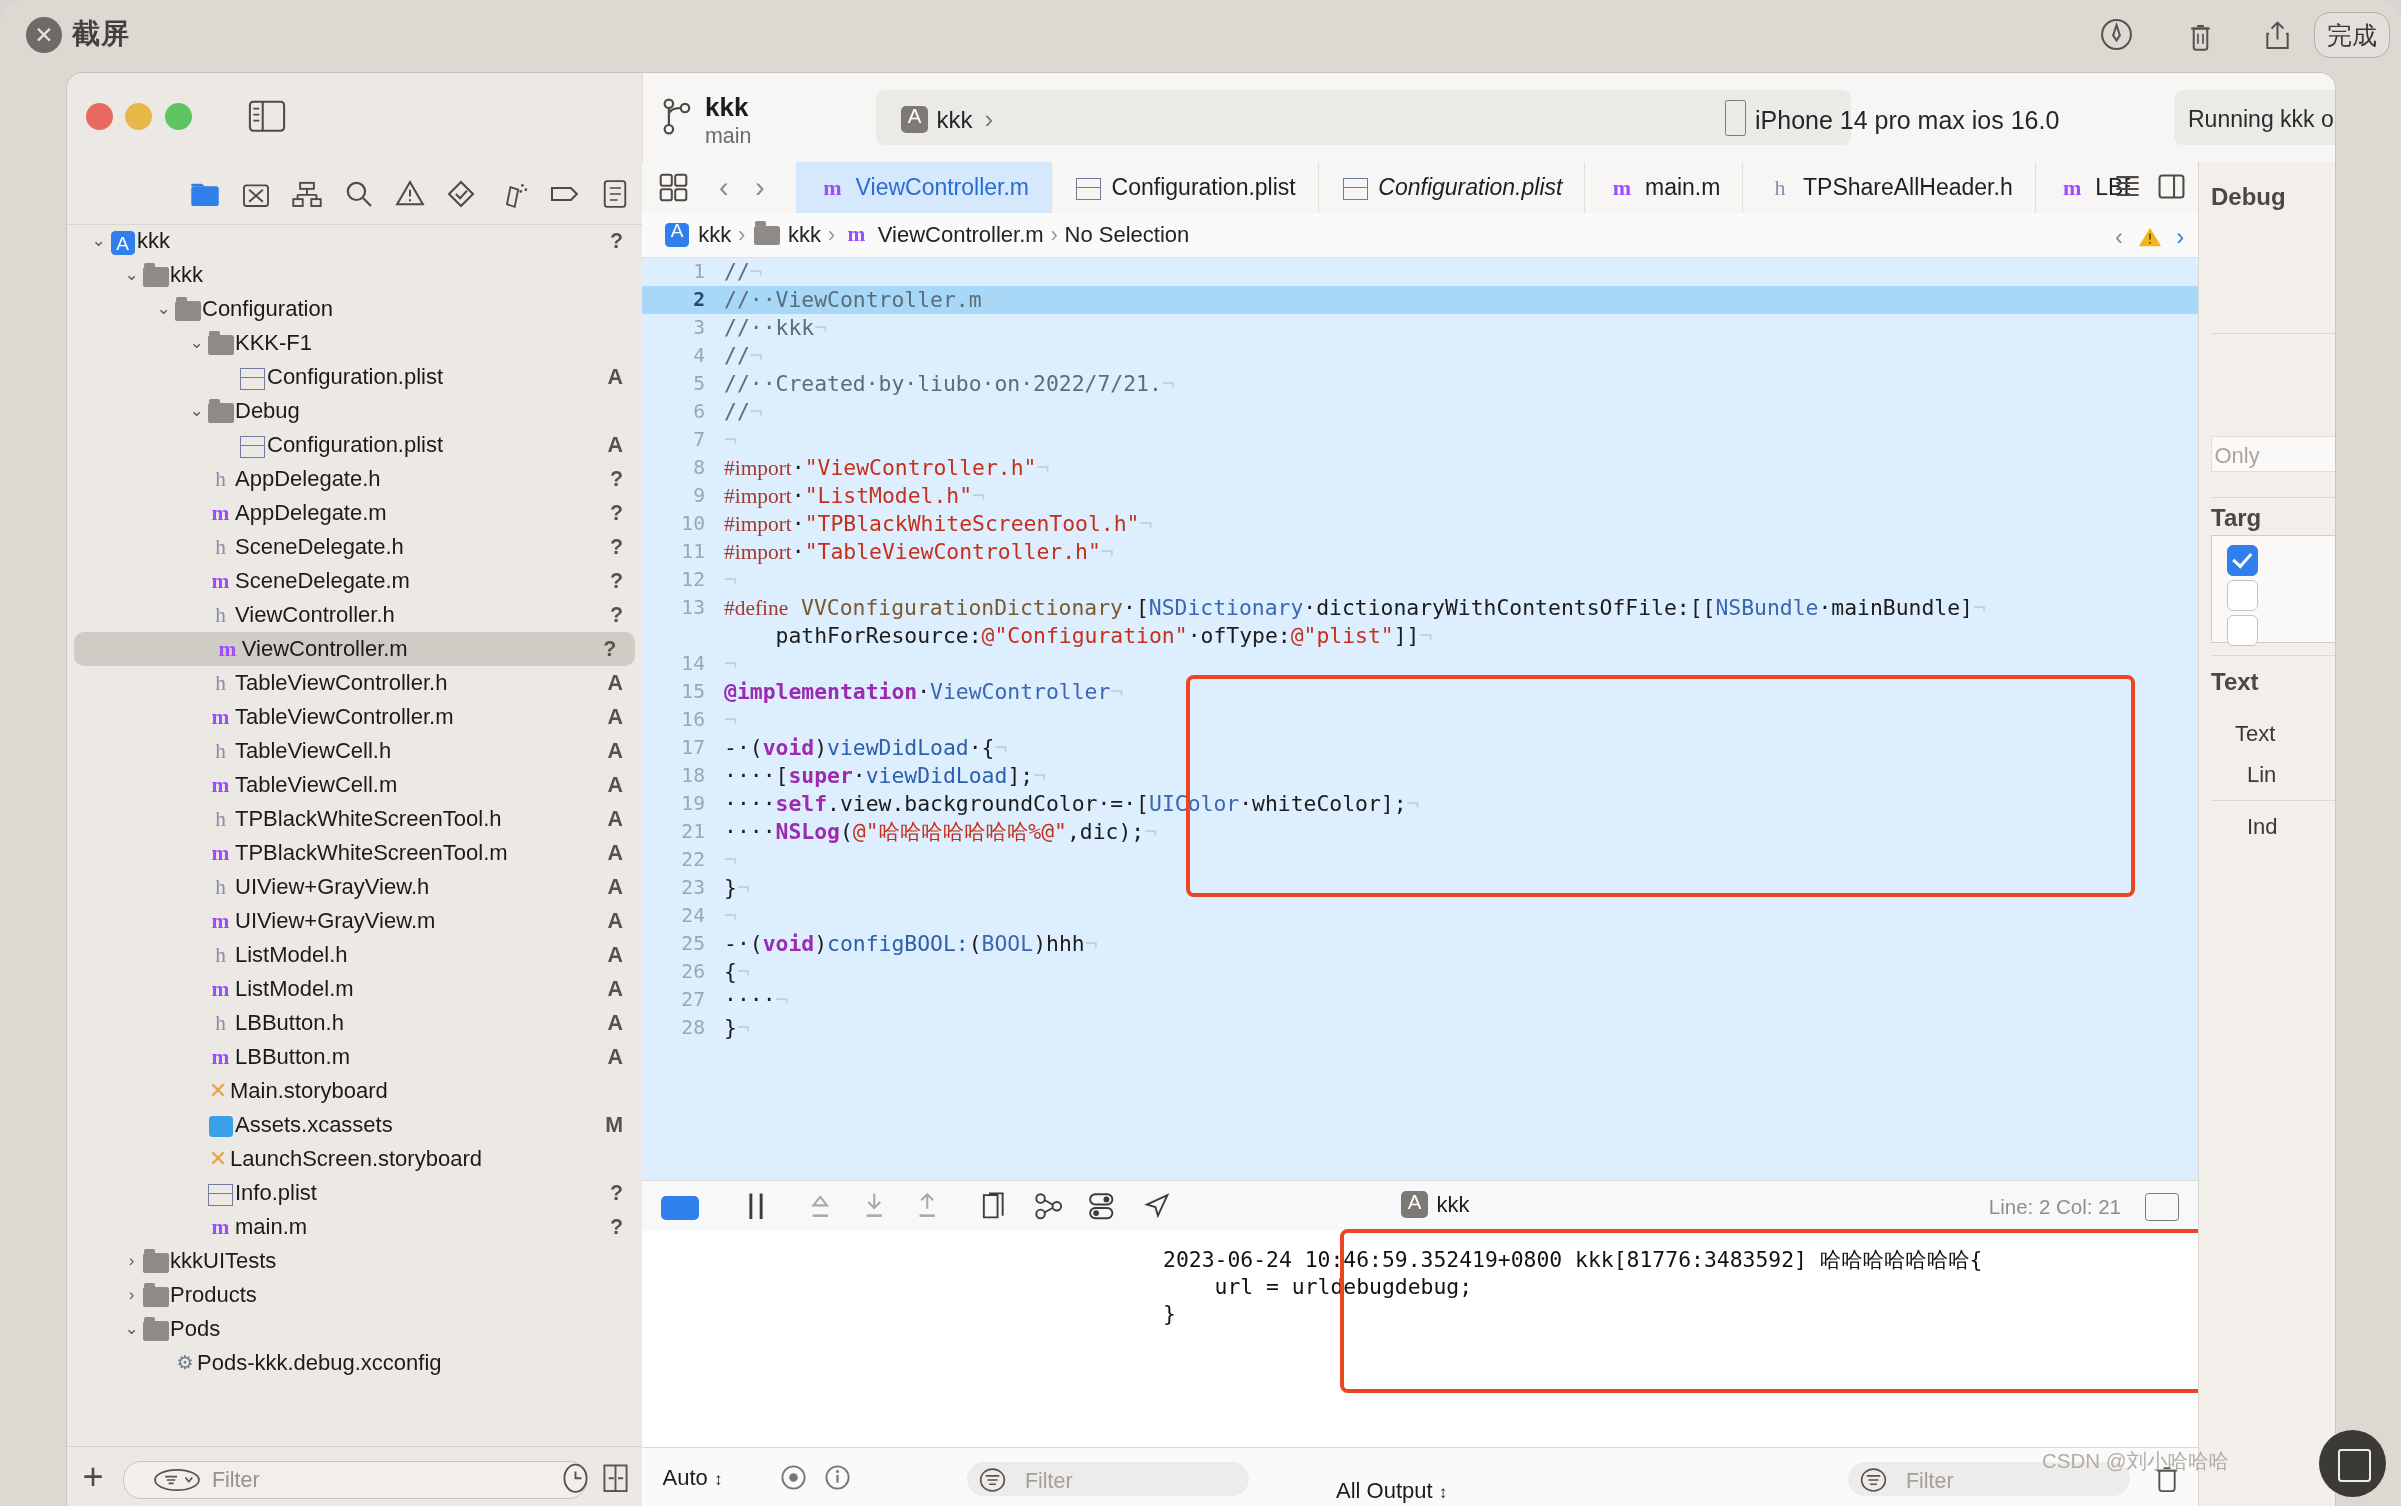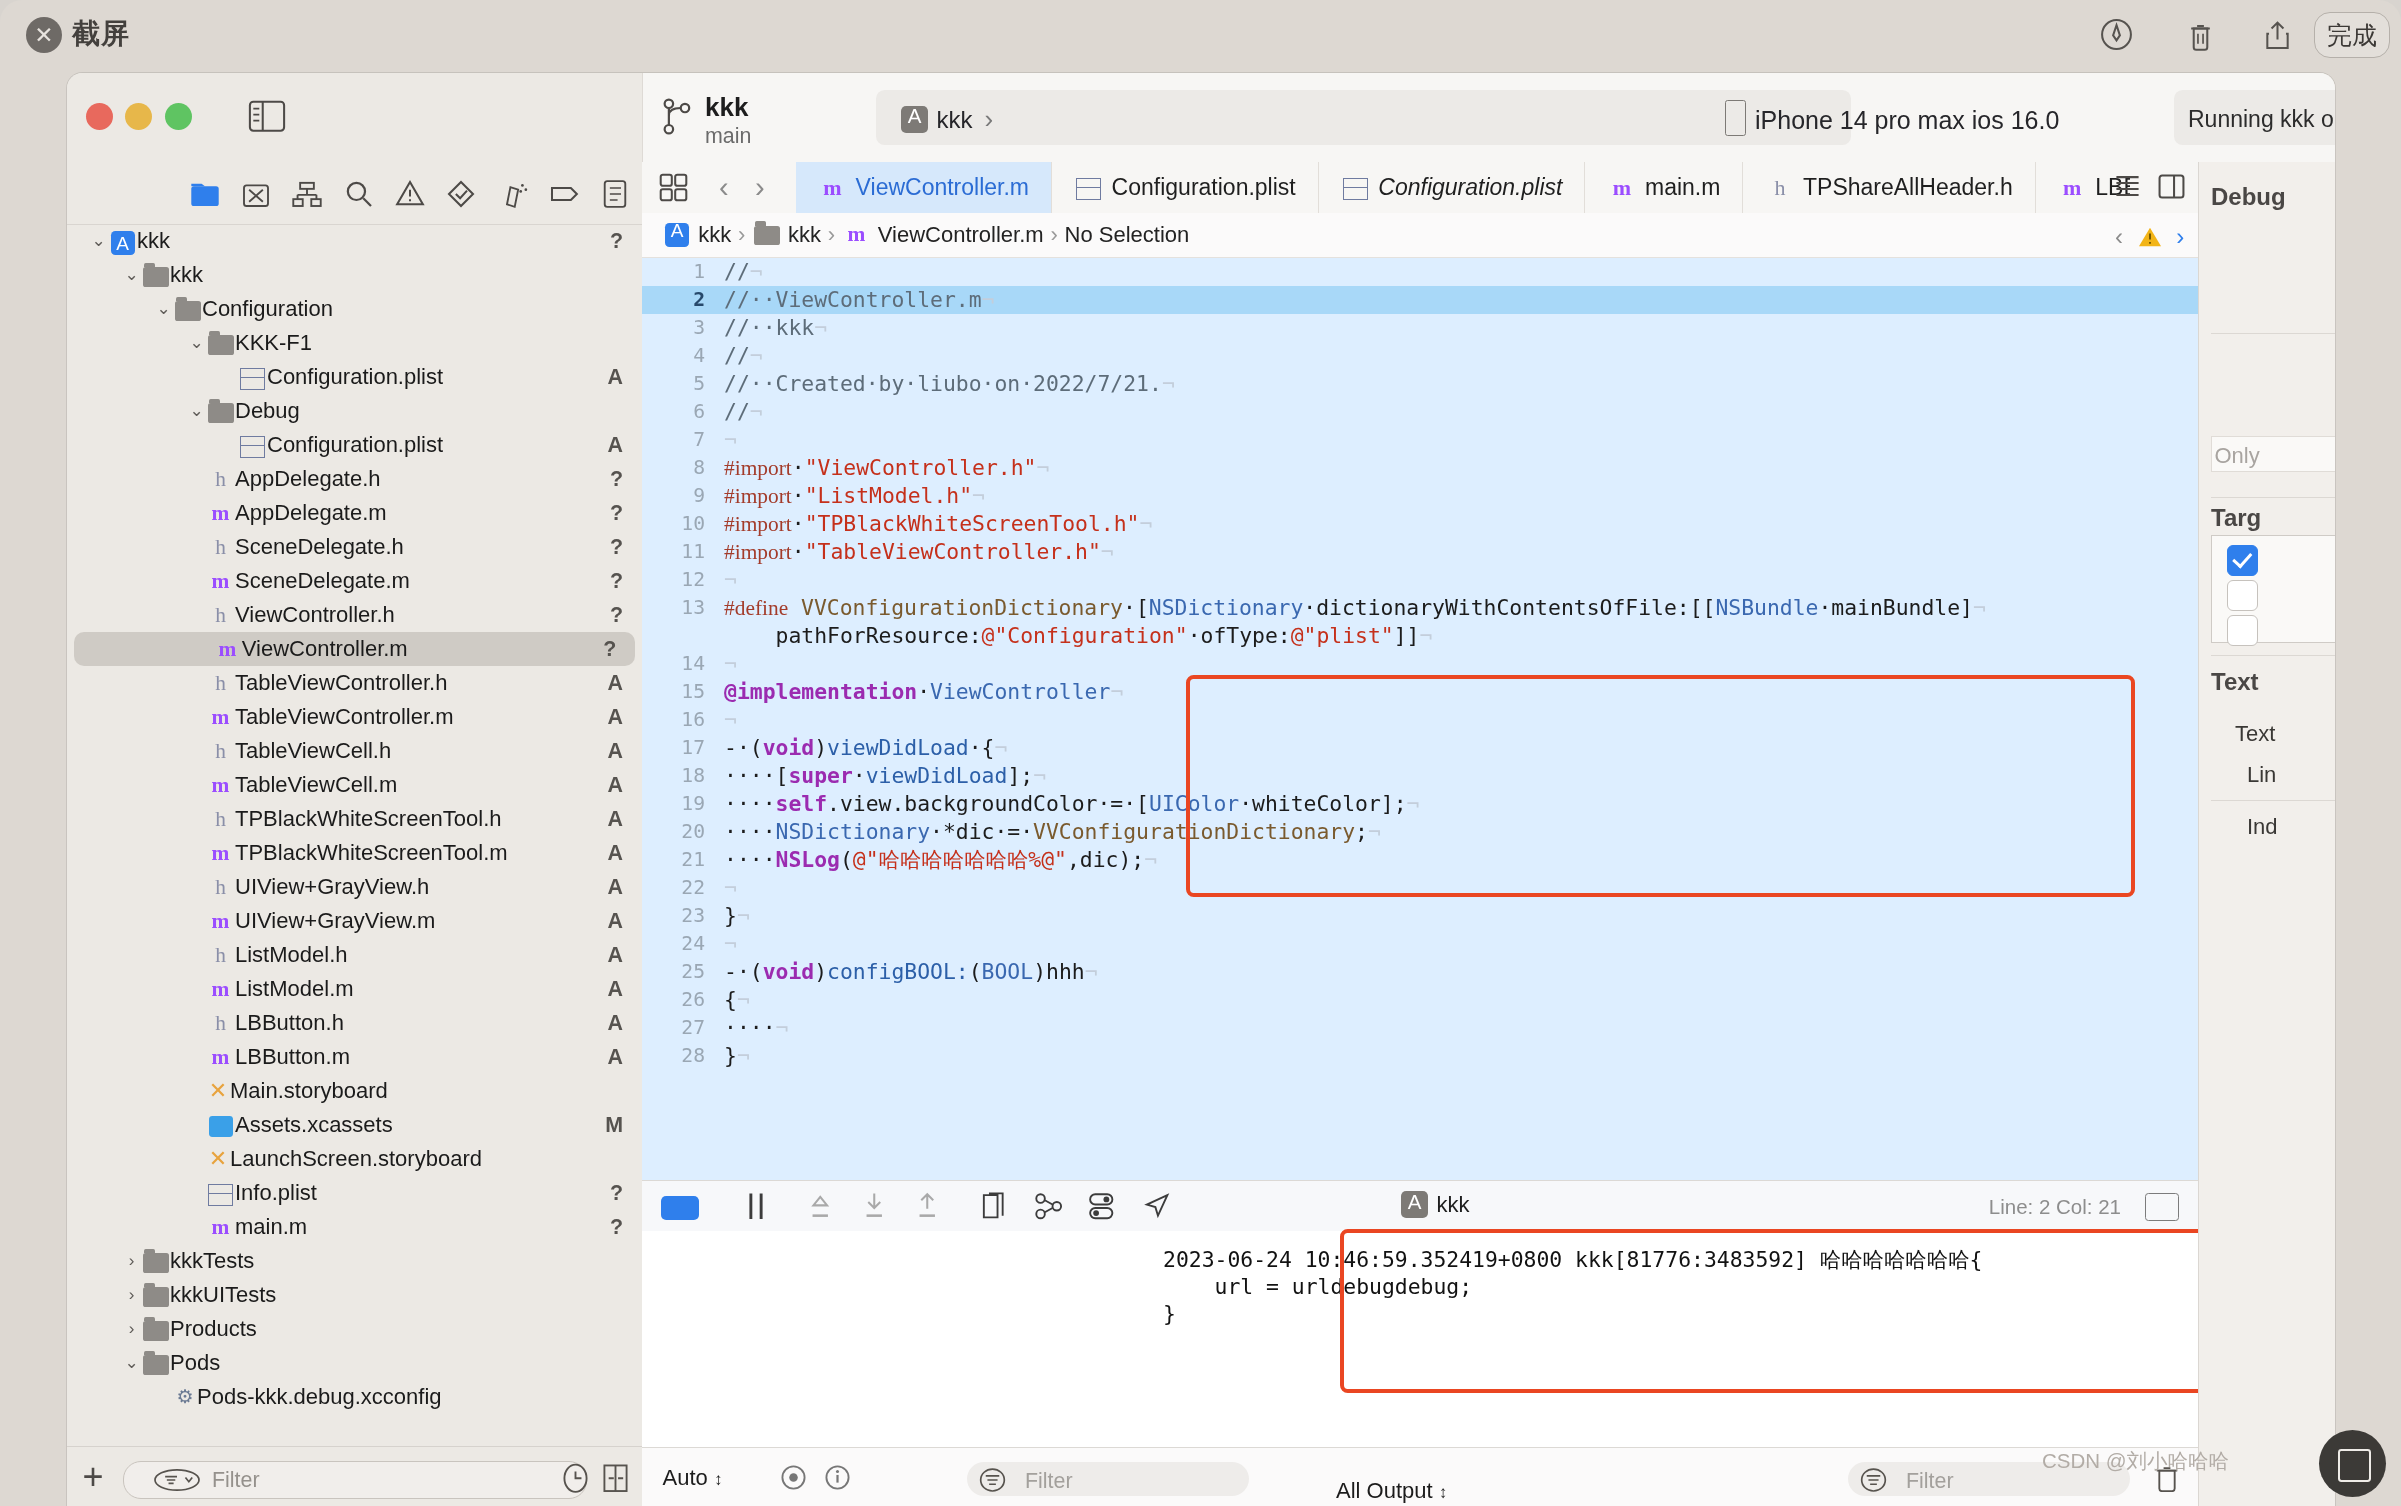--- a/index.html
+++ b/index.html
@@ -355,21 +355,20 @@
           <div class="row"><span style="display:inline-block;width:120px"></span><span class="tw"></span><span class="ico ico-m">m</span><span class="rlabel">UIView+GrayView.m</span><span class="rstatus">A</span></div>
           <div class="row"><span style="display:inline-block;width:120px"></span><span class="tw"></span><span class="ico ico-h">h</span><span class="rlabel">ListModel.h</span><span class="rstatus">A</span></div>
           <div class="row"><span style="display:inline-block;width:120px"></span><span class="tw"></span><span class="ico ico-m">m</span><span class="rlabel">ListModel.m</span><span class="rstatus">A</span></div>
           <div class="row"><span style="display:inline-block;width:120px"></span><span class="tw"></span><span class="ico ico-h">h</span><span class="rlabel">LBButton.h</span><span class="rstatus">A</span></div>
           <div class="row"><span style="display:inline-block;width:120px"></span><span class="tw"></span><span class="ico ico-m">m</span><span class="rlabel">LBButton.m</span><span class="rstatus">A</span></div>
           <div class="row"><span style="display:inline-block;width:120px"></span><span class="tw"></span><span class="ico ico-story">✕</span><span class="rlabel">Main.storyboard</span></div>
           <div class="row"><span style="display:inline-block;width:120px"></span><span class="tw"></span><span class="ico"><span class="ico-assets"></span></span><span class="rlabel">Assets.xcassets</span><span class="rstatus">M</span></div>
           <div class="row"><span style="display:inline-block;width:120px"></span><span class="tw"></span><span class="ico ico-story">✕</span><span class="rlabel">LaunchScreen.storyboard</span></div>
           <div class="row"><span style="display:inline-block;width:120px"></span><span class="tw"></span><span class="ico"><span class="ico-plist"></span></span><span class="rlabel">Info.plist</span><span class="rstatus">?</span></div>
           <div class="row"><span style="display:inline-block;width:120px"></span><span class="tw"></span><span class="ico ico-m">m</span><span class="rlabel">main.m</span><span class="rstatus">?</span></div>
-          <div class="row"><span style="display:inline-block;width:55px"></span><span class="tw">›</span><span class="ico"><span class="ico-folder"></span></span><span class="rlabel">kkkTests</span></div>
           <div class="row"><span style="display:inline-block;width:55px"></span><span class="tw">›</span><span class="ico"><span class="ico-folder"></span></span><span class="rlabel">kkkUITests</span></div>
           <div class="row"><span style="display:inline-block;width:55px"></span><span class="tw">›</span><span class="ico"><span class="ico-folder"></span></span><span class="rlabel">Products</span></div>
           <div class="row"><span style="display:inline-block;width:55px"></span><span class="tw">⌄</span><span class="ico"><span class="ico-folder"></span></span><span class="rlabel">Pods</span></div>
           <div class="row"><span style="display:inline-block;width:87px"></span><span class="tw"></span><span class="ico ico-xcconfig">⚙</span><span class="rlabel">Pods-kkk.debug.xcconfig</span></div>
         </div>
 
       <div id="nav-filterbar">
         <div id="nav-plus">+</div>
         <div id="nav-filter-field"></div>
         <div id="nav-filter-ph">Filter</div>
@@ -489,21 +488,20 @@
           <div class="cline"><span class="gut">11</span><span class="code"><span class="c-pre">#import</span><span class="c-op">·</span><span class="c-str">"TableViewController.h"</span><span class="c-inv">¬</span></span></div>
           <div class="cline"><span class="gut">12</span><span class="code"><span class="c-inv">¬</span></span></div>
           <div class="cline"><span class="gut">13</span><span class="code"><span class="c-pre">#define</span><span class="c-op"> </span><span class="c-macro">VVConfigurationDictionary</span><span class="c-op">·[</span><span class="c-type">NSDictionary</span><span class="c-id">·dictionaryWithContentsOfFile:[[</span><span class="c-type">NSBundle</span><span class="c-id">·mainBundle]</span><span class="c-inv">¬</span></span></div>
           <div class="cline"><span class="gut"></span><span class="code"><span class="c-id">    pathForResource:</span><span class="c-str">@"Configuration"</span><span class="c-id">·ofType:</span><span class="c-str">@"plist"</span><span class="c-op">]]</span><span class="c-inv">¬</span></span></div>
           <div class="cline"><span class="gut">14</span><span class="code"><span class="c-inv">¬</span></span></div>
           <div class="cline"><span class="gut">15</span><span class="code"><span class="c-kw">@implementation</span><span class="c-op">·</span><span class="c-type">ViewController</span><span class="c-inv">¬</span></span></div>
           <div class="cline"><span class="gut">16</span><span class="code"><span class="c-inv">¬</span></span></div>
           <div class="cline"><span class="gut">17</span><span class="code"><span class="c-op">-·(</span><span class="c-kw">void</span><span class="c-op">)</span><span class="c-fn">viewDidLoad</span><span class="c-op">·{</span><span class="c-inv">¬</span></span></div>
           <div class="cline"><span class="gut">18</span><span class="code"><span class="c-op">····[</span><span class="c-kw">super</span><span class="c-op">·</span><span class="c-fn">viewDidLoad</span><span class="c-op">];</span><span class="c-inv">¬</span></span></div>
           <div class="cline"><span class="gut">19</span><span class="code"><span class="c-op">····</span><span class="c-kw">self</span><span class="c-id">.view.backgroundColor·=·[</span><span class="c-type">UIColor</span><span class="c-id">·whiteColor];</span><span class="c-inv">¬</span></span></div>
-          <div class="cline"><span class="gut">20</span><span class="code"><span class="c-op">····</span><span class="c-type">NSDictionary</span><span class="c-id">·*dic·=·</span><span class="c-macro">VVConfigurationDictionary</span><span class="c-op">;</span><span class="c-inv">¬</span></span></div>
           <div class="cline"><span class="gut">21</span><span class="code"><span class="c-op">····</span><span class="c-kw">NSLog</span><span class="c-op">(</span><span class="c-str">@"哈哈哈哈哈哈哈%@"</span><span class="c-id">,dic);</span><span class="c-inv">¬</span></span></div>
           <div class="cline"><span class="gut">22</span><span class="code"><span class="c-inv">¬</span></span></div>
           <div class="cline"><span class="gut">23</span><span class="code"><span class="c-op">}</span><span class="c-inv">¬</span></span></div>
           <div class="cline"><span class="gut">24</span><span class="code"><span class="c-inv">¬</span></span></div>
           <div class="cline"><span class="gut">25</span><span class="code"><span class="c-op">-·(</span><span class="c-kw">void</span><span class="c-op">)</span><span class="c-fn">configBOOL:</span><span class="c-op">(</span><span class="c-type">BOOL</span><span class="c-id">)hhh</span><span class="c-inv">¬</span></span></div>
           <div class="cline"><span class="gut">26</span><span class="code"><span class="c-op">{</span><span class="c-inv">¬</span></span></div>
           <div class="cline"><span class="gut">27</span><span class="code"><span class="c-op">····</span><span class="c-inv">¬</span></span></div>
           <div class="cline"><span class="gut">28</span><span class="code"><span class="c-op">}</span><span class="c-inv">¬</span></span></div>
         </div>
       <div id="annot-code"></div>

